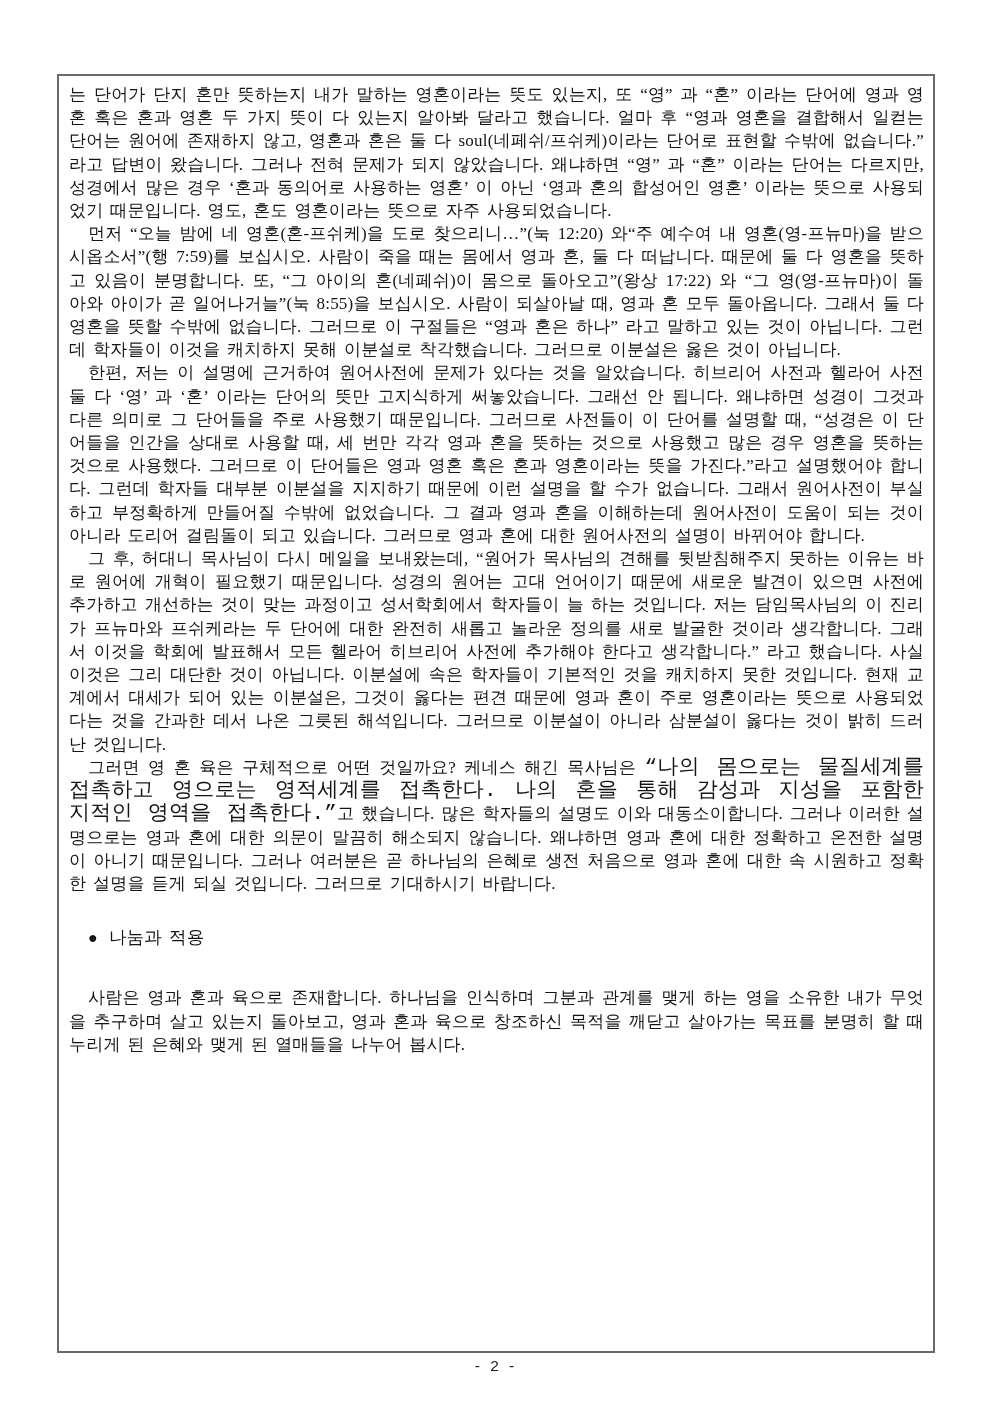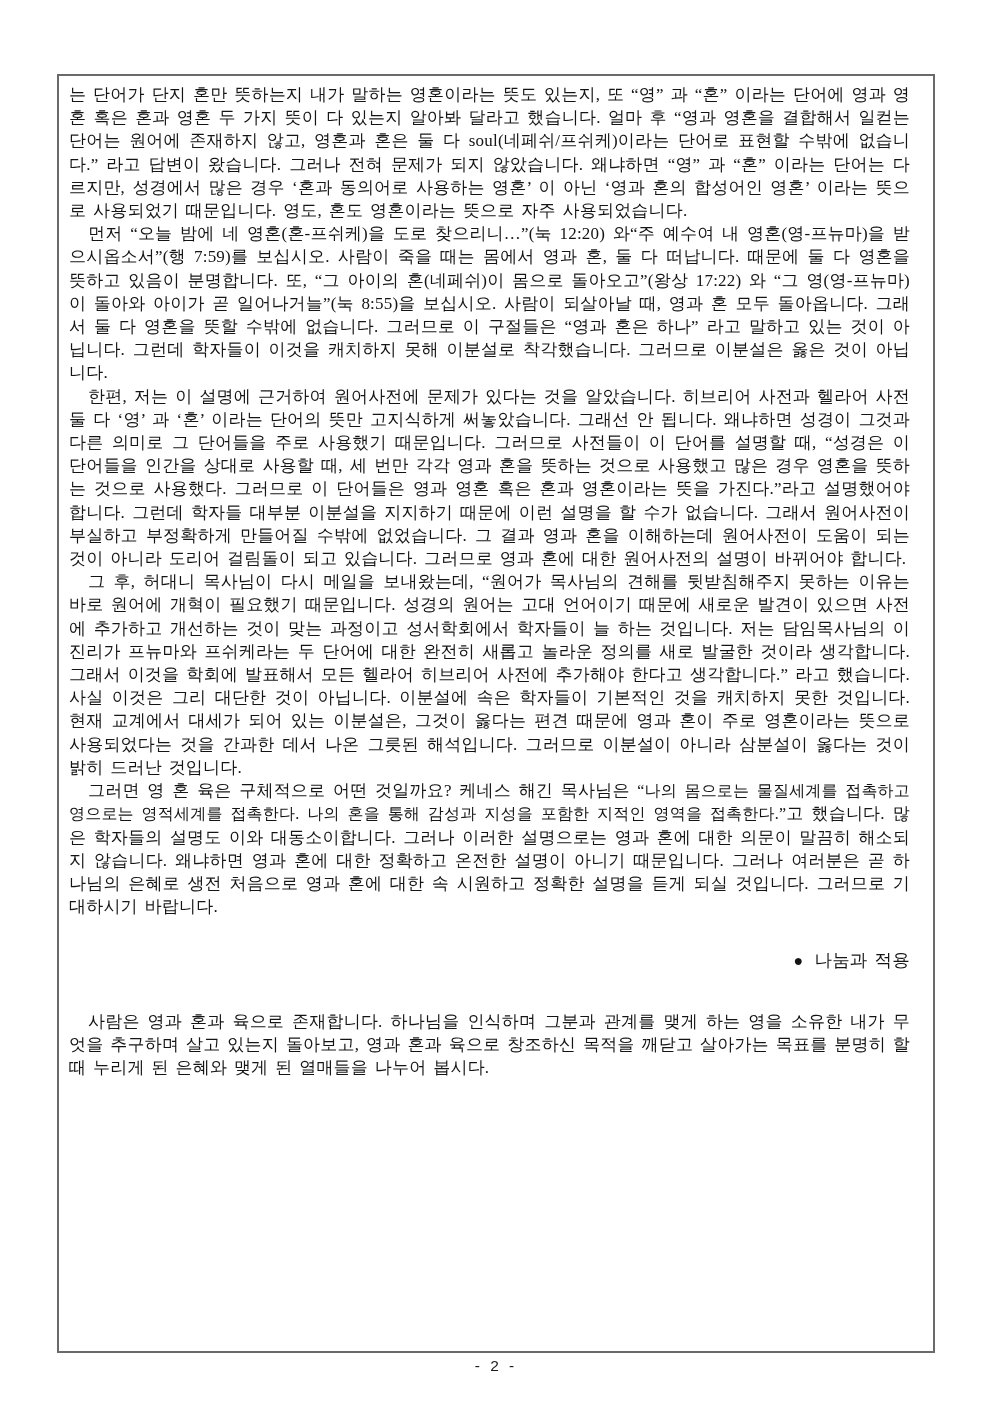--- a/index.html
+++ b/index.html
@@ -15,42 +15,42 @@
     color: #141414;
   }
   .doc-frame {
     position: absolute;
     left: 57px;
     top: 74px;
     width: 878px;
     height: 1279px;
     border: 2px solid #6a6a6a;
     box-sizing: border-box;
-    padding: 7px 23px 0 10px;
+    padding: 7px 9px 0 10px;
     overflow: hidden;
     background: #ffffff;
   }
   .para {
     margin: 0;
     font-size: 17px;
     line-height: 23.2px;
     text-align: justify;
     word-spacing: 0.14em;
     letter-spacing: 0.2px;
   }
   .para.indent { text-indent: 19px; }
   .run-bold { font-weight: 400; }
   .run-gothic {
-    font-family: Liberation Serif, serif;
-    font-size: 16px;
+    font-family: Liberation Mono, monospace;
+    font-size: 21px;
   }
   .bullet-line {
     margin: 31px 0 37px;
     text-indent: 19px;
-    text-align: right;
+    text-align: left;
     font-size: 17.5px;
   }
   .bullet-glyph {
     margin-right: 11px;
     font-size: 16px;
   }
   .page-number {
     position: absolute;
     left: 0;
     top: 1357px;

